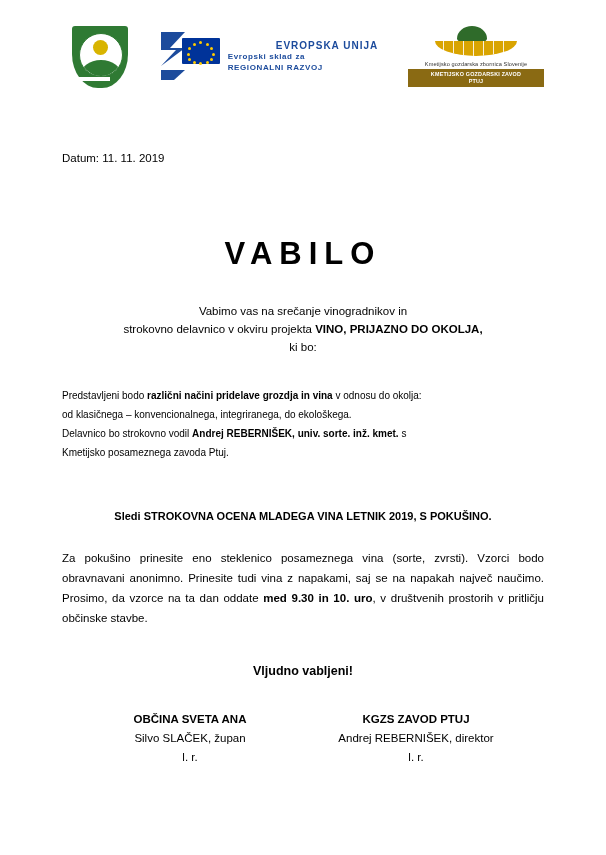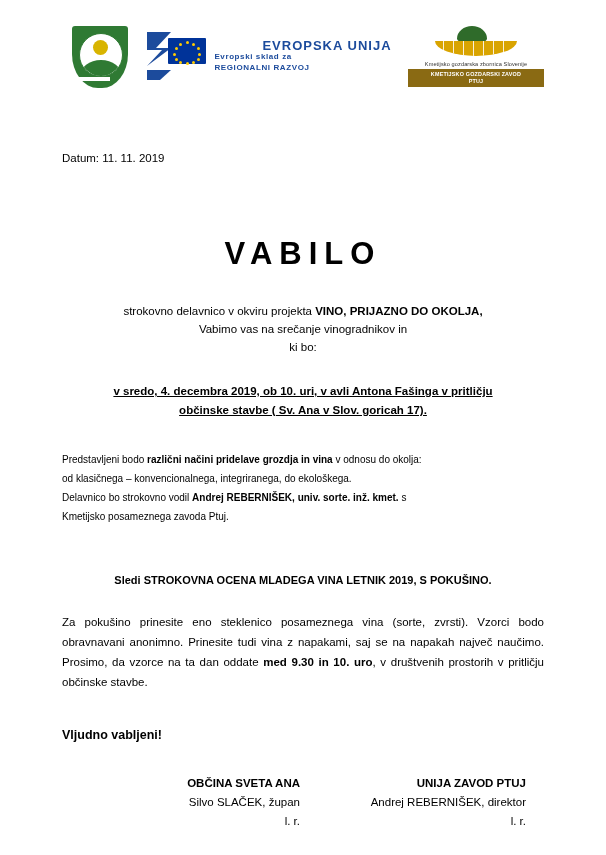--- a/index.html
+++ b/index.html
@@ -116,21 +116,21 @@
     height: 3px;
     background: #ffcc00;
     border-radius: 50%;
   }
   .eu-text {
     font-size: 8.5px;
     line-height: 11px;
     color: #1c4b9c;
     letter-spacing: 0.4px;
   }
-  .eu-text .l1 { font-weight: bold; font-size: 13px; letter-spacing: 1px; padding-left: 48px;}
+  .eu-text .l1 { font-weight: bold; font-size: 10px; letter-spacing: 1px; padding-left: 48px;}
   .eu-text .l2, .eu-text .l3 { font-size: 8px; letter-spacing: 0.6px; font-weight: bold;}
 
   
   .logo-kgzs {
     width: 136px;
     text-align: center;
     margin-top: 0;
   }
   .kgzs-art {
     width: 126px;
@@ -221,33 +221,34 @@
     margin-top: 26px;
     text-align: justify;
   }
   .sub-head {
     text-align: center;
     font-size: 11px;
     font-weight: bold;
     margin-top: 48px;
   }
   .closing {
+    text-align: center;
     font-size: 12.5px;
     font-weight: bold;
     margin-top: 36px;
   }
 
   .signatures {
     display: flex;
     justify-content: space-between;
     margin-top: 32px;
     padding: 0 18px;
   }
   .sig {
-    text-align: right;
+    text-align: center;
     font-size: 11.5px;
     line-height: 19px;
     width: 220px;
   }
   .sig .org { font-weight: bold; }
   b { font-weight: bold; }
 </style>
 </head>
 <body>
 
@@ -313,29 +314,25 @@
       </div>
     </div>
 
   </div>
 
   <div class="date">Datum: 11. 11. 2019</div>
 
   <div class="title">VABILO</div>
 
   <div class="intro">
+    <div>Vabimo vas na srečanje vinogradnikov in</div>
     <div><span>strokovno delavnico v okviru projekta </span><b>VINO, PRIJAZNO DO OKOLJA,</b></div>
-    <div>Vabimo vas na srečanje vinogradnikov in</div>
     <div>ki bo:</div>
   </div>
 
-  <div class="when">
-    <div><u>v sredo, 4. decembra 2019, ob 10. uri, v avli Antona Fašinga v pritličju</u></div>
-    <div><u>občinske stavbe ( Sv. Ana v Slov. goricah 17).</u></div>
-  </div>
 
   <div class="para">
     <span>Predstavljeni bodo </span><b>različni načini pridelave grozdja in vina</b><span> v odnosu do okolja:</span><br>
     <span>od klasičnega – konvencionalnega, integriranega, do ekološkega.</span><br>
     <span>Delavnico bo strokovno vodil </span><b>Andrej REBERNIŠEK, univ. sorte. inž. kmet.</b><span> s</span><br>
     <span>Kmetijsko posameznega zavoda Ptuj.</span>
   </div>
 
   <div class="sub-head">Sledi STROKOVNA OCENA MLADEGA VINA LETNIK 2019, S POKUŠINO.</div>
 
@@ -345,19 +342,19 @@
 
   <div class="closing">Vljudno vabljeni!</div>
 
   <div class="signatures">
     <div class="sig">
       <div class="org">OBČINA SVETA ANA</div>
       <div>Silvo SLAČEK, župan</div>
       <div>l. r.</div>
     </div>
     <div class="sig">
-      <div class="org">UNIJA ZAVOD PTUJ</div>
+      <div class="org">KGZS ZAVOD PTUJ</div>
       <div>Andrej REBERNIŠEK, direktor</div>
       <div>l. r.</div>
     </div>
   </div>
 
 </div>
 
 </body></html>

